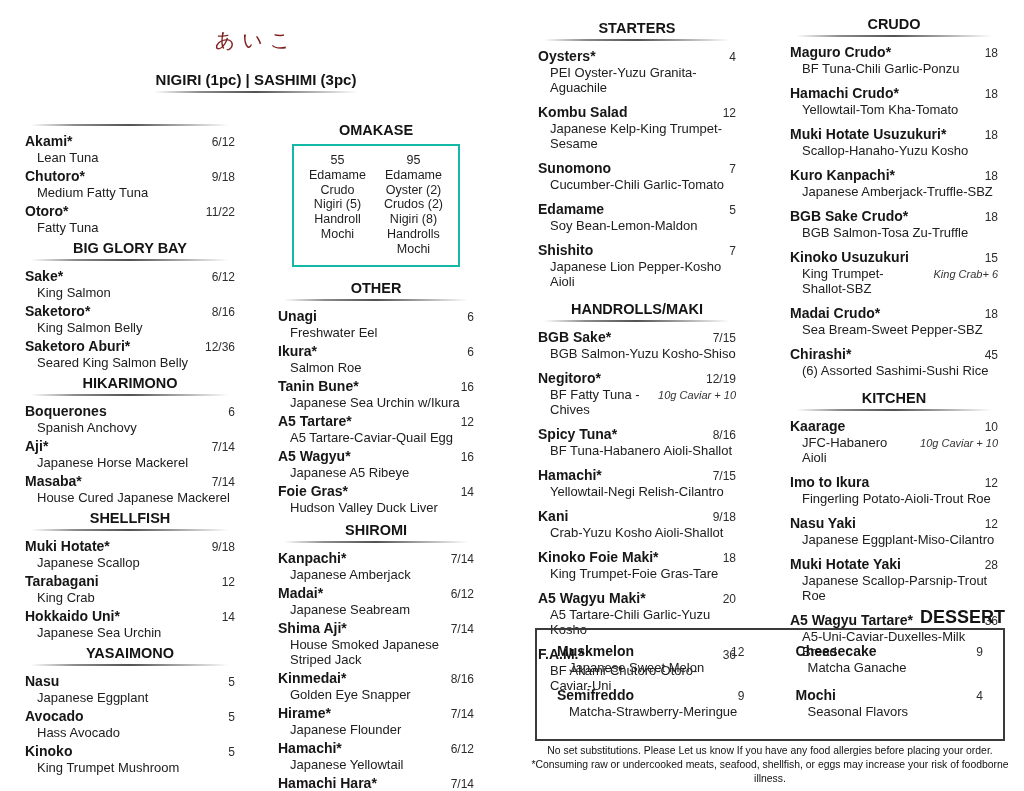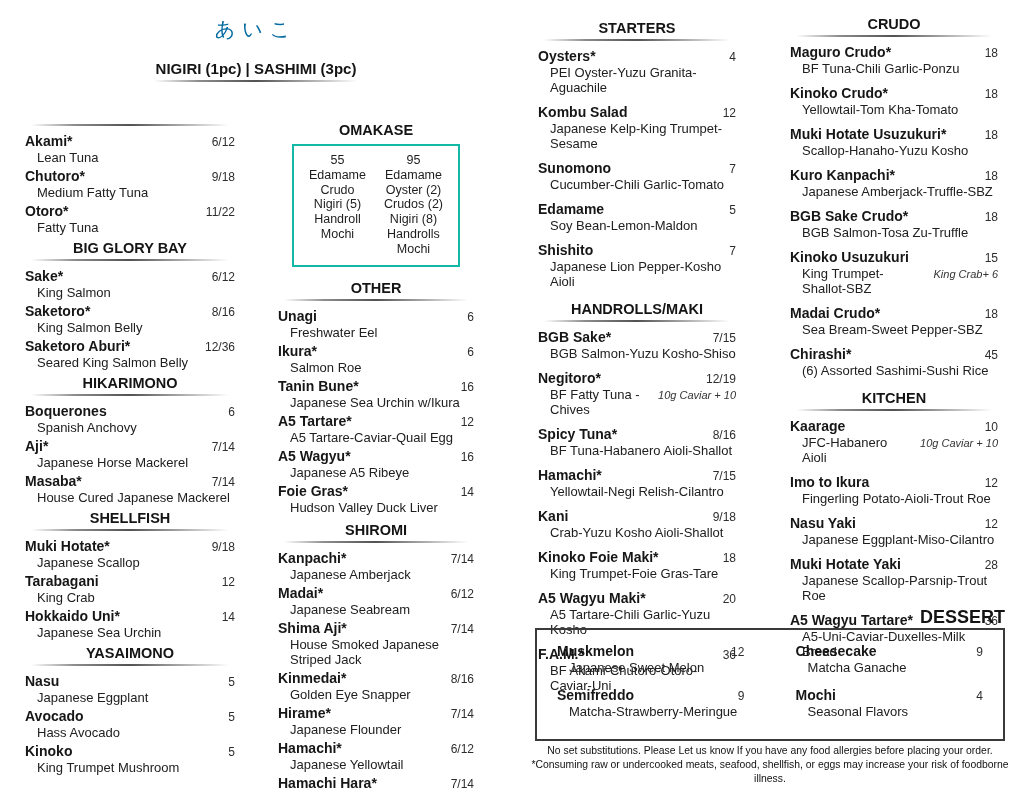--- a/index.html
+++ b/index.html
@@ -28,22 +28,22 @@
   .brand-title {
     font-size: 42px;
     font-weight: 300;
     letter-spacing: 3px;
     color: #2a2a2a;
     line-height: 44px;
   }
   .brand-title-jp {
     font-size: 20px;
     letter-spacing: 7px;
-    color: #0369a1;
-    margin-top: 1px;
+    color: #7f1d1d;
+    margin-top: 12px;
     line-height: 24px;
   }
   .menu-subtitle {
     font-size: 15px;
     font-weight: bold;
     margin-top: 19px;
     color: #141414;
   }
   .subtitle-rule {
     width: 204px;
@@ -622,21 +622,21 @@
           <div class="item-row">
             <span class="item-name">Maguro Crudo*</span>
             <span class="item-price">18</span>
           </div>
           <div class="item-desc">
             <span class="desc-text">BF Tuna-Chili Garlic-Ponzu</span>
           </div>
         </div>
         <div class="menu-item">
           <div class="item-row">
-            <span class="item-name">Kinoko Crudo*</span>
+            <span class="item-name">Hamachi Crudo*</span>
             <span class="item-price">18</span>
           </div>
           <div class="item-desc">
             <span class="desc-text">Yellowtail-Tom Kha-Tomato</span>
           </div>
         </div>
         <div class="menu-item">
           <div class="item-row">
             <span class="item-name">Muki Hotate Usuzukuri*</span>
             <span class="item-price">18</span>

